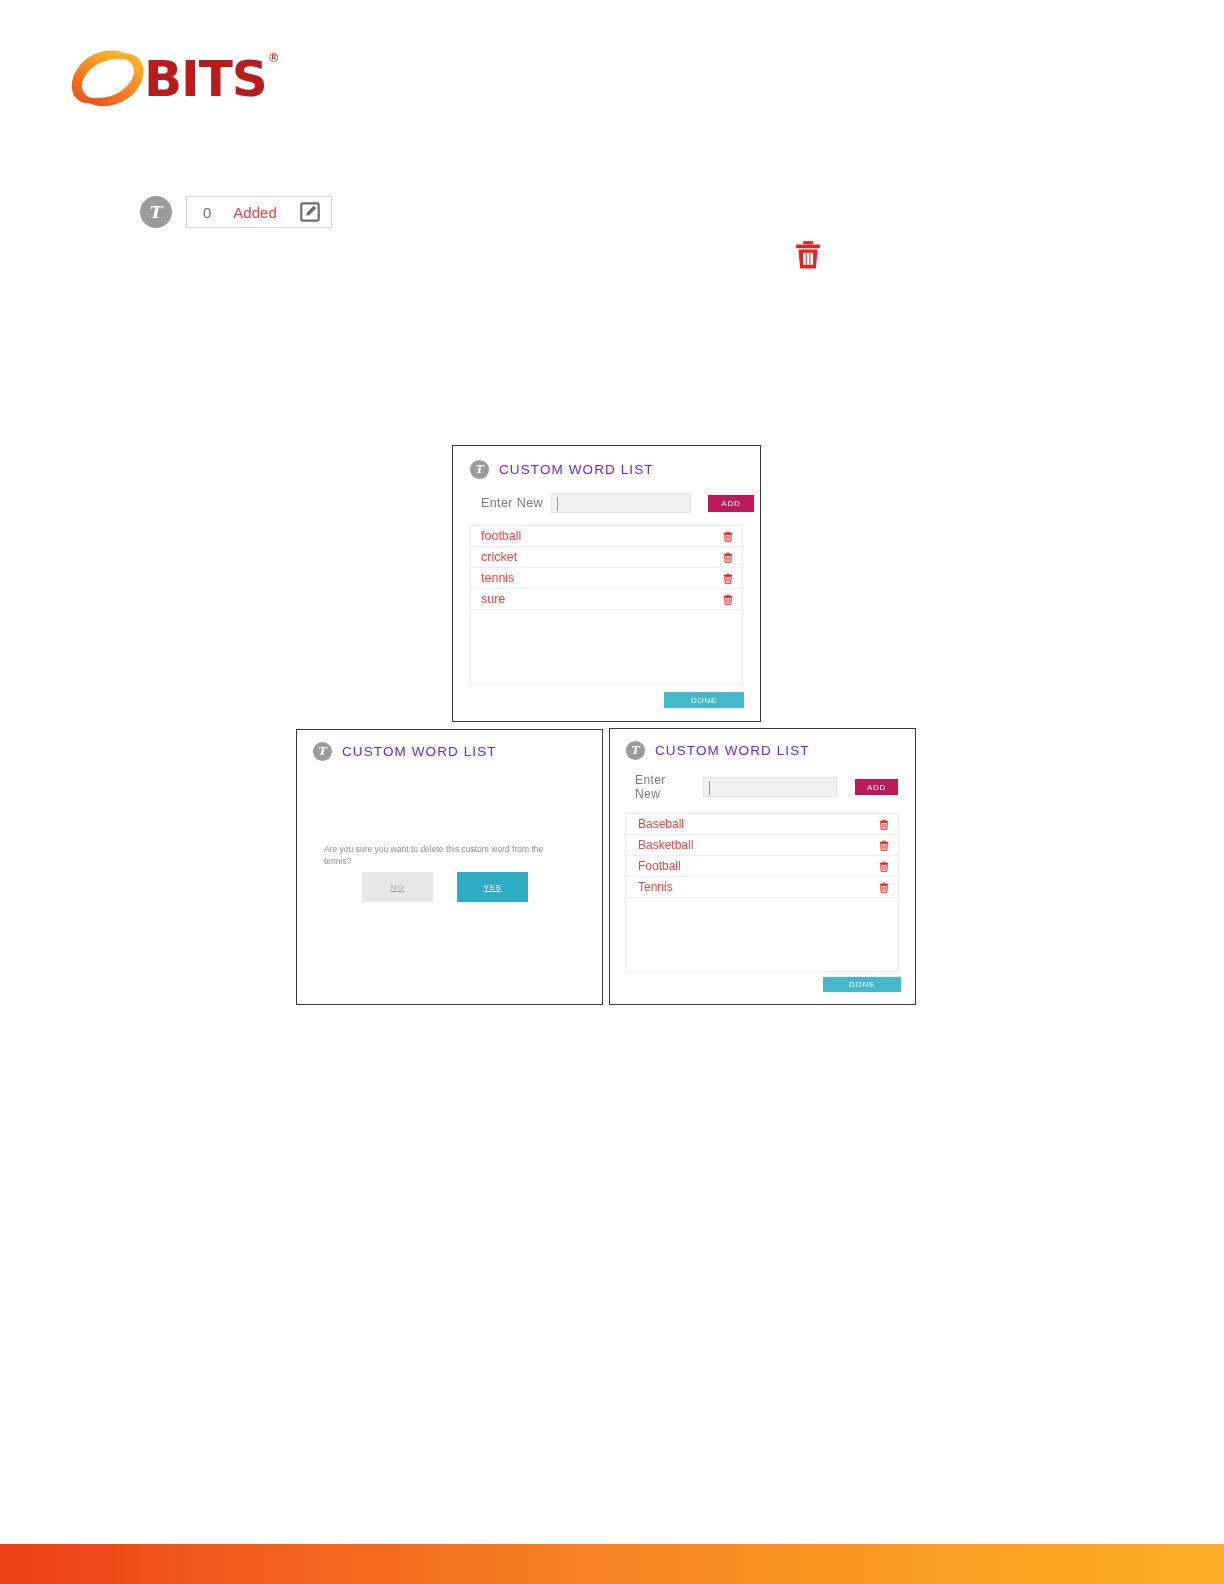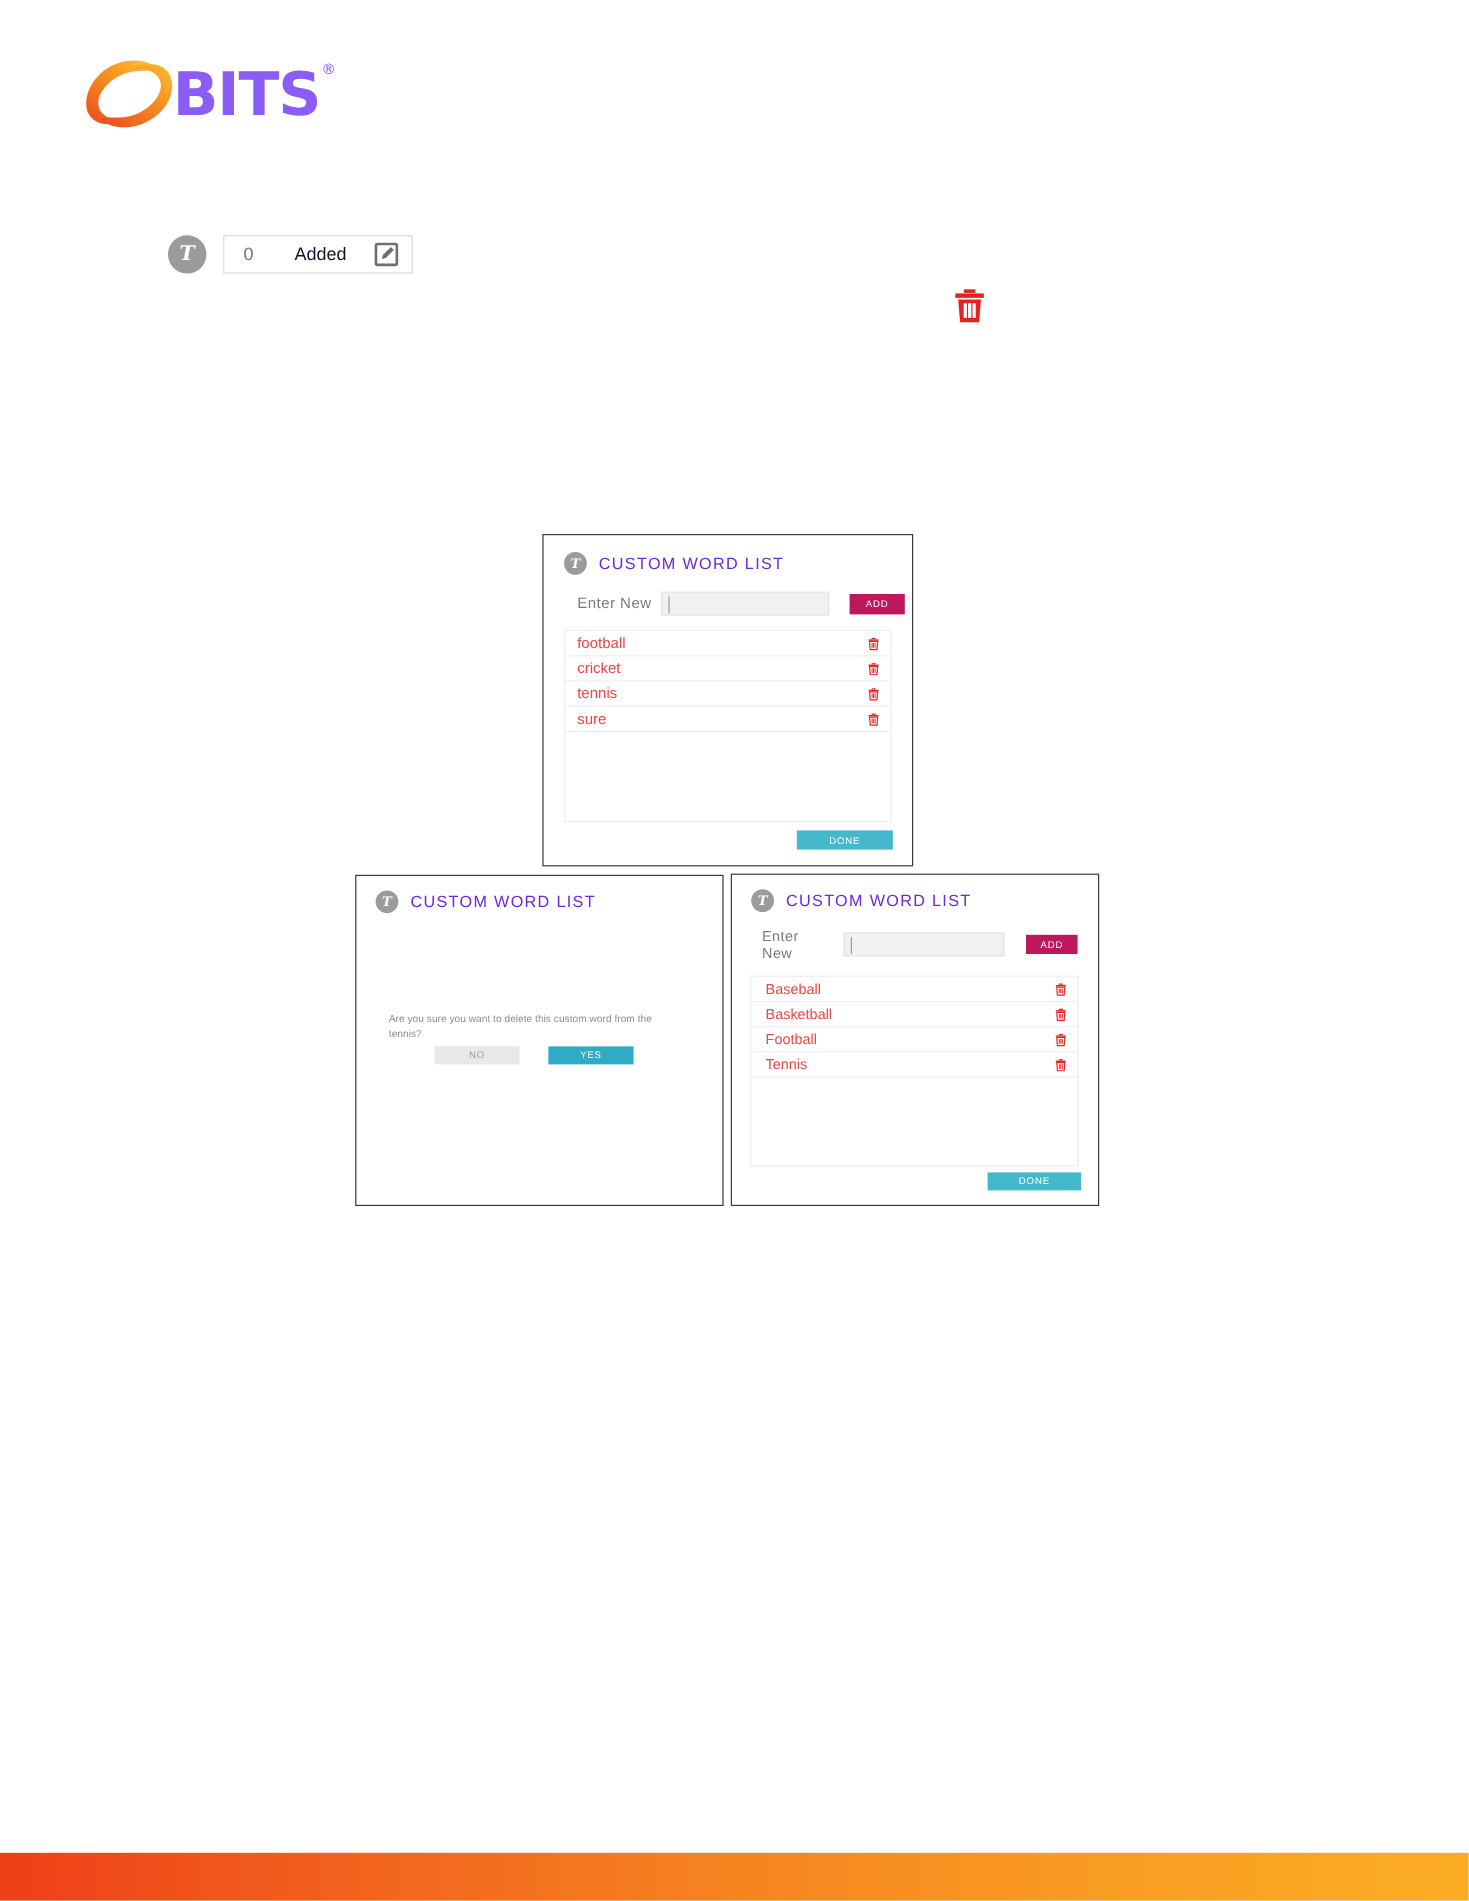--- a/index.html
+++ b/index.html
@@ -27,21 +27,21 @@
     height: 66px;
     display: flex;
     align-items: center;
   }
   .logo-swoosh { width: 76px; height: 60px; flex: 0 0 auto; }
   .logo-text {
     font-family: "DejaVu Sans", sans-serif;
     font-size: 50px;
     font-weight: bold;
     letter-spacing: -1px;
-    color: #8b5cf6;
+    color: #b91c1c;
     line-height: 1;
     margin-left: -2px;
     position: relative;
   }
   .logo-reg {
     font-size: 12px;
     vertical-align: super;
     position: relative;
     top: -16px;
     left: 1px;
@@ -76,21 +76,21 @@
   .added-box {
     border: 1px solid #d9d9d9;
     background: #ffffff;
     height: 32px;
     padding: 0 10px 0 16px;
     display: flex;
     align-items: center;
     gap: 22px;
   }
   .added-count { font-size: 15px; color: #6f6f6f; }
-  .added-label { font-size: 15px; color: #0f172a; margin-left: 12px; }
+  .added-label { font-size: 15px; color: #ef4444; }
   .edit-icon { width: 22px; height: 22px; display:block; }
 
   
   .big-trash {
     position: absolute;
     left: 791px;
     top: 238px;
     width: 34px;
     height: 34px;
   }
@@ -195,21 +195,21 @@
     font-size: 8.5px;
     line-height: 1.45;
     color: #8e8e8e;
   }
   .confirm-btns {
     position: absolute;
     left: 65px; top: 142px;
     display: flex;
     gap: 24px;
   }
-  .confirm-btns .btn { width: 71px; height: 15px; }
+  .confirm-btns .btn { width: 71px; height: 30px; text-decoration: underline; }
 
   
   #dialog-alt {
     left: 609px; top: 728px;
     width: 307px; height: 277px;
   }
   #dialog-alt .dlg-header { margin: 12px 0 0 16px; }
   #dialog-alt .enter-row { margin: 13px 0 0 25px; }
   #dialog-alt .enter-label { width: 58px; font-size: 12px; }
   #dialog-alt .text-input { width: 134px; margin-left: 10px; }

